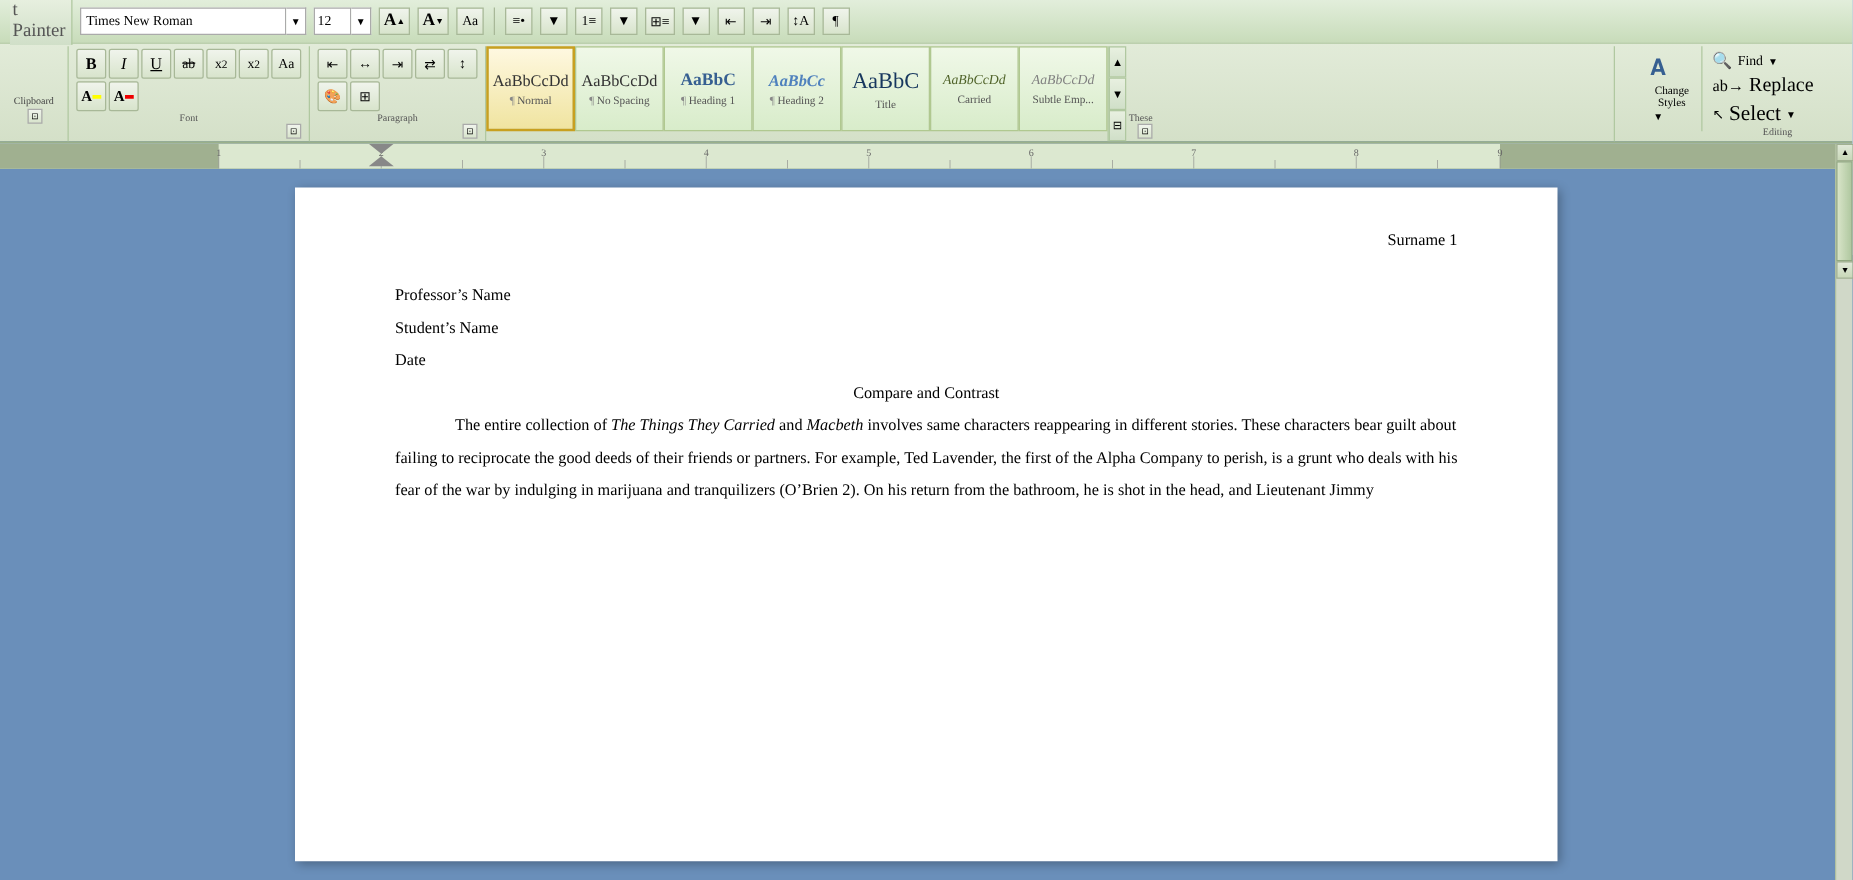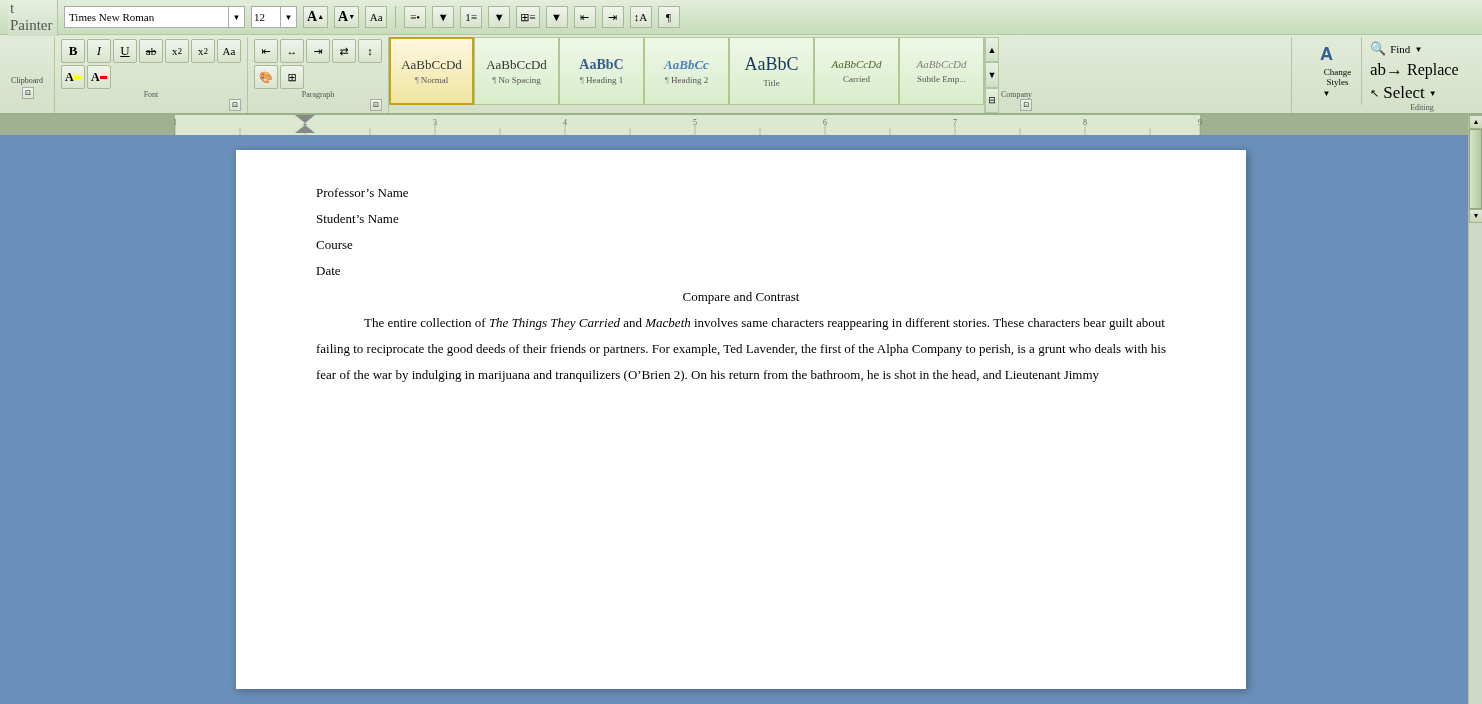--- a/index.html
+++ b/index.html
@@ -101,21 +101,21 @@
       padding: 0 3px;
       border-radius: 2px;
     }
 
     .bold-btn { font-weight: bold; font-size: 13px; }
     .italic-btn { font-style: italic; font-size: 13px; }
     .underline-btn { text-decoration: underline; font-size: 13px; }
 
     .style-btn {
       border: 1px solid #b0c890;
-      width: 85px;
+      width: 71px;
       height: 68px;
       display: flex;
       flex-direction: column;
       align-items: center;
       justify-content: center;
       cursor: pointer;
       background: linear-gradient(to bottom, #f0f8e8, #d8ecca);
       font-size: 10px;
       position: relative;
     }
@@ -423,40 +423,40 @@
         </div>
       </div>
 
       <div class="styles-scroll-container">
         <div class="styles-scroll-btn">▲</div>
         <div class="styles-scroll-btn">▼</div>
         <div class="styles-scroll-btn">⊟</div>
       </div>
 
       <div style="display:flex;flex-direction:column;align-items:flex-end;justify-content:flex-end;padding:2px;">
-        <div style="font-size:8px;color:#555;">Company</div>
+        <div style="font-size:8px;color:#555;">These</div>
         <div class="corner-btn">⊡</div>
       </div>
     </div>
 
     <div class="change-styles-btn">
       <div style="font-size:18px;color:#365f91;">𝐀</div>
       <div style="font-size:9px;text-align:center;margin-left:22px;">Change
 Styles</div>
       <div style="font-size:8px;">▼</div>
     </div>
 
     <div style="display:flex;flex-direction:column;padding:4px 8px;min-width:120px;">
       <div style="display:flex;align-items:center;gap:4px;margin-bottom:3px;cursor:pointer;">
         <span style="font-size:13px;">🔍</span>
         <span style="font-size:11px;">Find</span>
         <span style="font-size:8px;">▼</span>
       </div>
       <div style="display:flex;align-items:center;gap:4px;margin-bottom:3px;cursor:pointer;">
-        <span style="font-size:17px;">ab→</span>
+        <span style="font-size:13px;">ab→</span>
         <span style="font-size:16px;">Replace</span>
       </div>
       <div style="display:flex;align-items:center;gap:4px;cursor:pointer;">
         <span style="font-size:11px;">↖</span>
         <span style="font-size:17px;">Select</span>
         <span style="font-size:8px;">▼</span>
       </div>
       <div style="font-size:8px;color:#555;text-align:center;margin-top:auto;">Editing</div>
     </div>
   </div>
@@ -509,25 +509,27 @@
 
         <polygon points="295,0 305,8 315,0" fill="#888"></polygon>
         <polygon points="295,18 305,10 315,18" fill="#888"></polygon>
       </svg>
     </div>
   </div>
 
   <div class="doc-area">
     <div class="page">
 
+      <div class="page-header">
+        <span>Surname 1</span>
+      </div>
 
       <div class="doc-text">
         <p>Professor’s Name</p>
         <p>Student’s Name</p>
-        <p>Course</p>
         <p>Date</p>
         <p class="doc-center">Compare and Contrast</p>
         <p class="doc-indent">The entire collection of <em>The Things They Carried</em> and <em>Macbeth</em> involves same characters reappearing in different stories. These characters bear guilt about failing to reciprocate the good deeds of their friends or partners. For example, Ted Lavender, the first of the Alpha Company to perish, is a grunt who deals with his fear of the war by indulging in marijuana and tranquilizers (O’Brien 2). On his return from the bathroom, he is shot in the head, and Lieutenant Jimmy</p>
       </div>
     </div>
   </div>
 </div>
 
 <div class="right-scrollbar">
   <div class="scrollbar-btn">▲</div>

